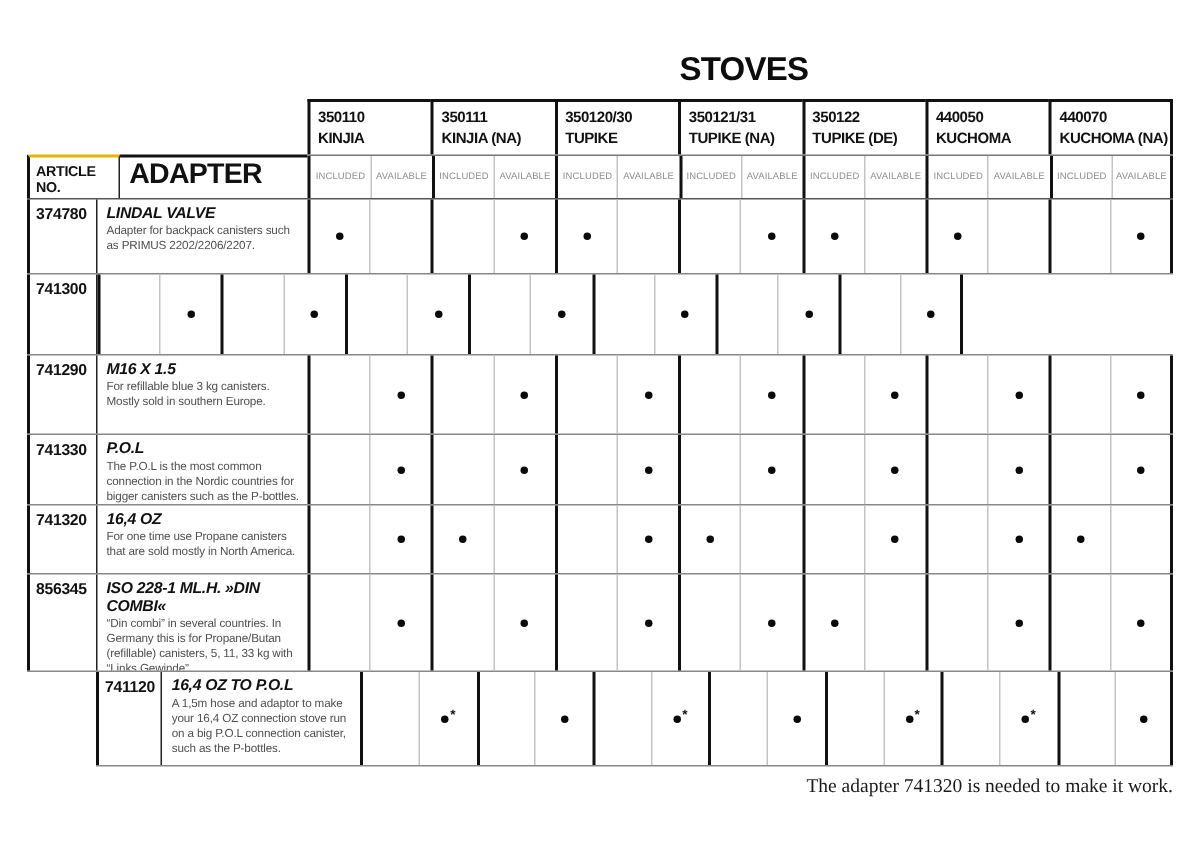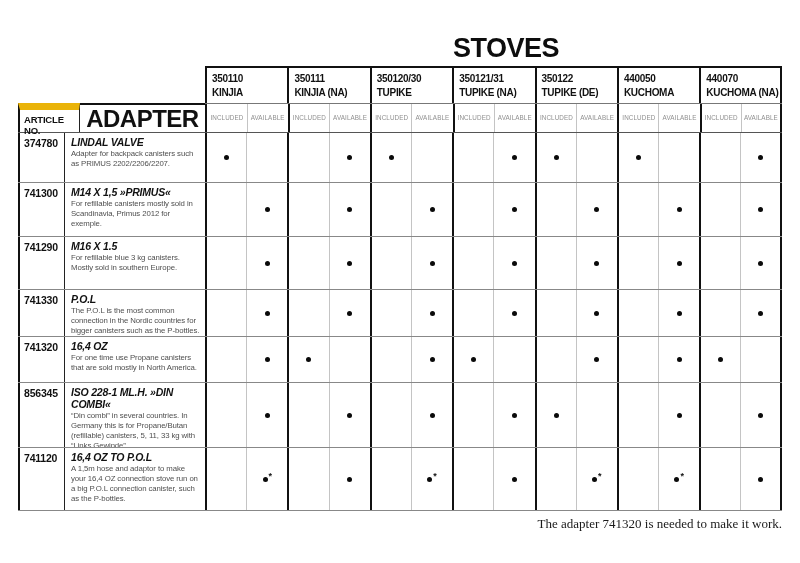--- a/index.html
+++ b/index.html
@@ -4,41 +4,41 @@
 <style>
   html,body{margin:0;padding:0;}
   body{
     width:800px;height:563px;background:#ffffff;position:relative;
     font-family:"Liberation Sans", sans-serif;color:#111;
     -webkit-font-smoothing:antialiased;overflow:hidden;
   }
   *{box-sizing:border-box;}
   .title{
     position:absolute;left:453px;top:33px;margin:0;
-    font-size:27px;font-weight:bold;letter-spacing:-0.5px;color:#0d0d0d;
+    font-size:22px;font-weight:bold;letter-spacing:-0.5px;color:#0d0d0d;
   }
   .tbl{position:absolute;left:18px;top:66px;width:764px;}
   
   .hrow1{display:flex;height:37px;}
   .hrow1 .spacer{width:187px;}
   .sbox{
     width:82.4px;border-left:2px solid #111;border-top:2px solid #111;
     padding:4px 0 0 5px;font-weight:bold;font-size:10px;line-height:1.35;
     letter-spacing:-0.3px;white-space:nowrap;overflow:hidden;
   }
   .sbox.last{border-right:2px solid #111;}
   
   .hrow2{display:flex;height:30px;border-bottom:1px solid #555;}
   .art-hdr{
-    width:69px;border-left:2px solid #111;border-top:7px solid #eab308;
+    width:69px;border-left:2px solid #111;border-top:2px solid #eab308;
     border-right:1px solid #222;font-size:9.5px;font-weight:bold;
     line-height:1.2;padding:4px 0 0 4px;letter-spacing:-0.2px;
   }
   .adp-hdr{
-    width:140px;border-top:2px solid #111;font-size:24px;font-weight:bold;
+    width:140px;border-top:2px solid #111;font-size:19px;font-weight:bold;
     letter-spacing:-0.5px;padding:2px 0 0 6px;line-height:1;
   }
   .lbls{display:flex;width:576.8px;border-top:1px solid #777;}
   .lcell{
     width:41.2px;font-size:6.3px;color:#8f8f8f;text-align:center;
     padding-top:10px;letter-spacing:0.1px;overflow:hidden;white-space:nowrap;
   }
   .lcell.linc{border-left:2px solid #111;}
   .lcell.lava{border-left:1px solid #c4c4c4;}
   .lcell.last{border-right:2px solid #111;}
@@ -162,24 +162,20 @@
             <span class="dot"></span>
           </div>
           <div class="mcell ava"></div>
           <div class="mcell inc"></div>
           <div class="mcell ava last">
             <span class="dot"></span>
           </div>
         </div>
         <div class="drow" style="height: 54px;">
           <div class="acell">741300</div>
-          <div class="dcell">
-            <div class="aname">M14 X 1,5 »PRIMUS«</div>
-            <div class="adesc">For refillable canisters mostly sold in Scandinavia, Primus 2012 for exemple.</div>
-          </div>
           <div class="mcell inc"></div>
           <div class="mcell ava">
             <span class="dot"></span>
           </div>
           <div class="mcell inc"></div>
           <div class="mcell ava">
             <span class="dot"></span>
           </div>
           <div class="mcell inc"></div>
           <div class="mcell ava">
@@ -335,21 +331,21 @@
           <div class="mcell ava"></div>
           <div class="mcell inc"></div>
           <div class="mcell ava">
             <span class="dot"></span>
           </div>
           <div class="mcell inc"></div>
           <div class="mcell ava last">
             <span class="dot"></span>
           </div>
         </div>
-        <div class="drow" style="height: 63px;">
+        <div class="drow" style="height: 63px; margin-left: 46px;">
           <div class="acell">741120</div>
           <div class="dcell">
             <div class="aname">16,4 OZ TO P.O.L</div>
             <div class="adesc">A 1,5m hose and adaptor to make your 16,4 OZ connection stove run on a big P.O.L connection canister, such as the P-bottles.</div>
           </div>
           <div class="mcell inc"></div>
           <div class="mcell ava">
             <span class="dot"></span>
             <span class="ast">*</span>
           </div>

